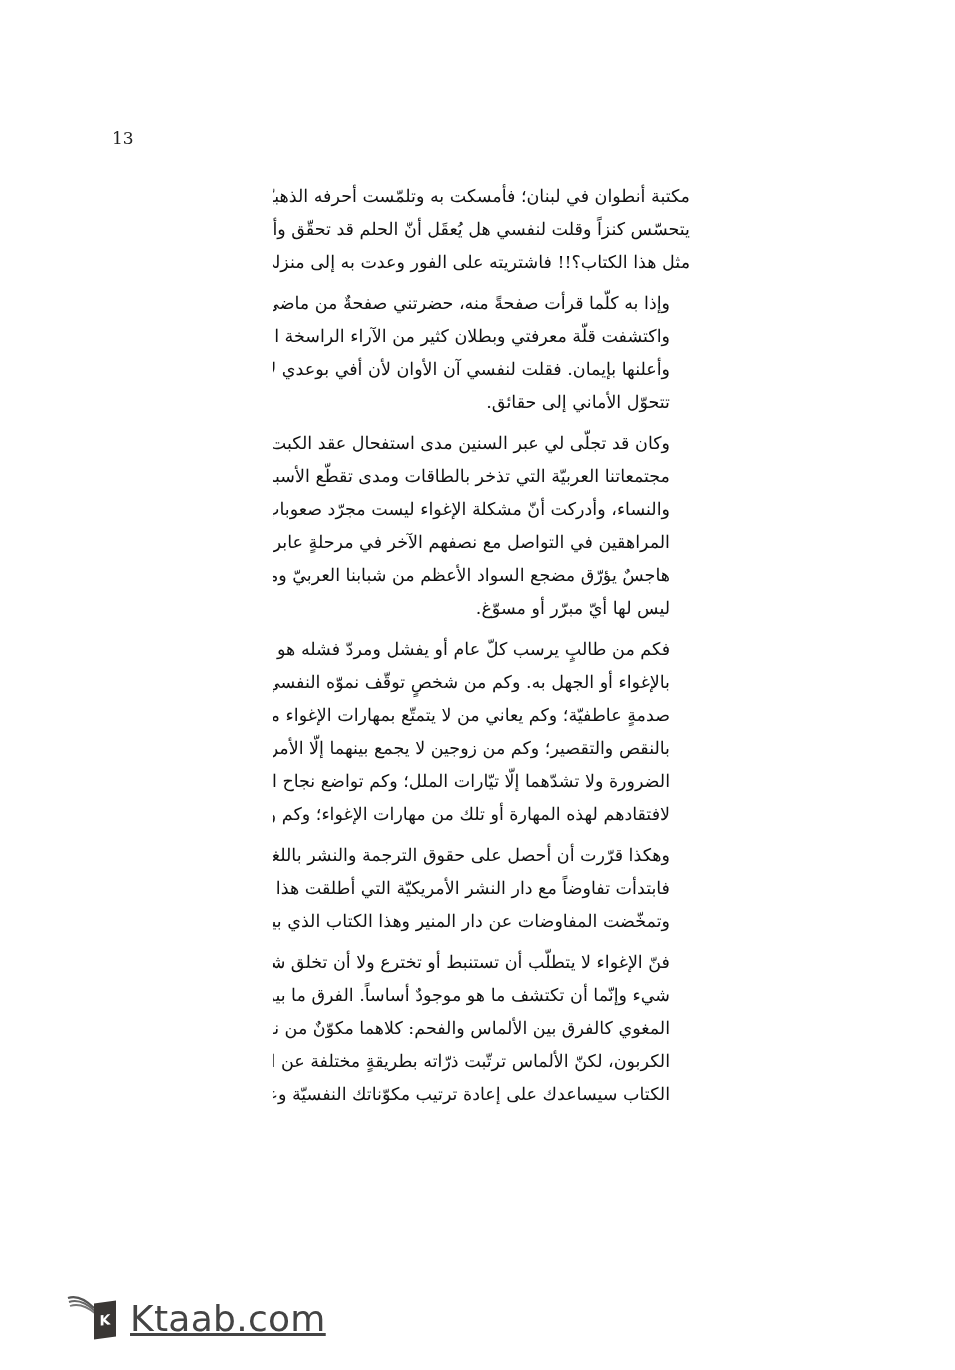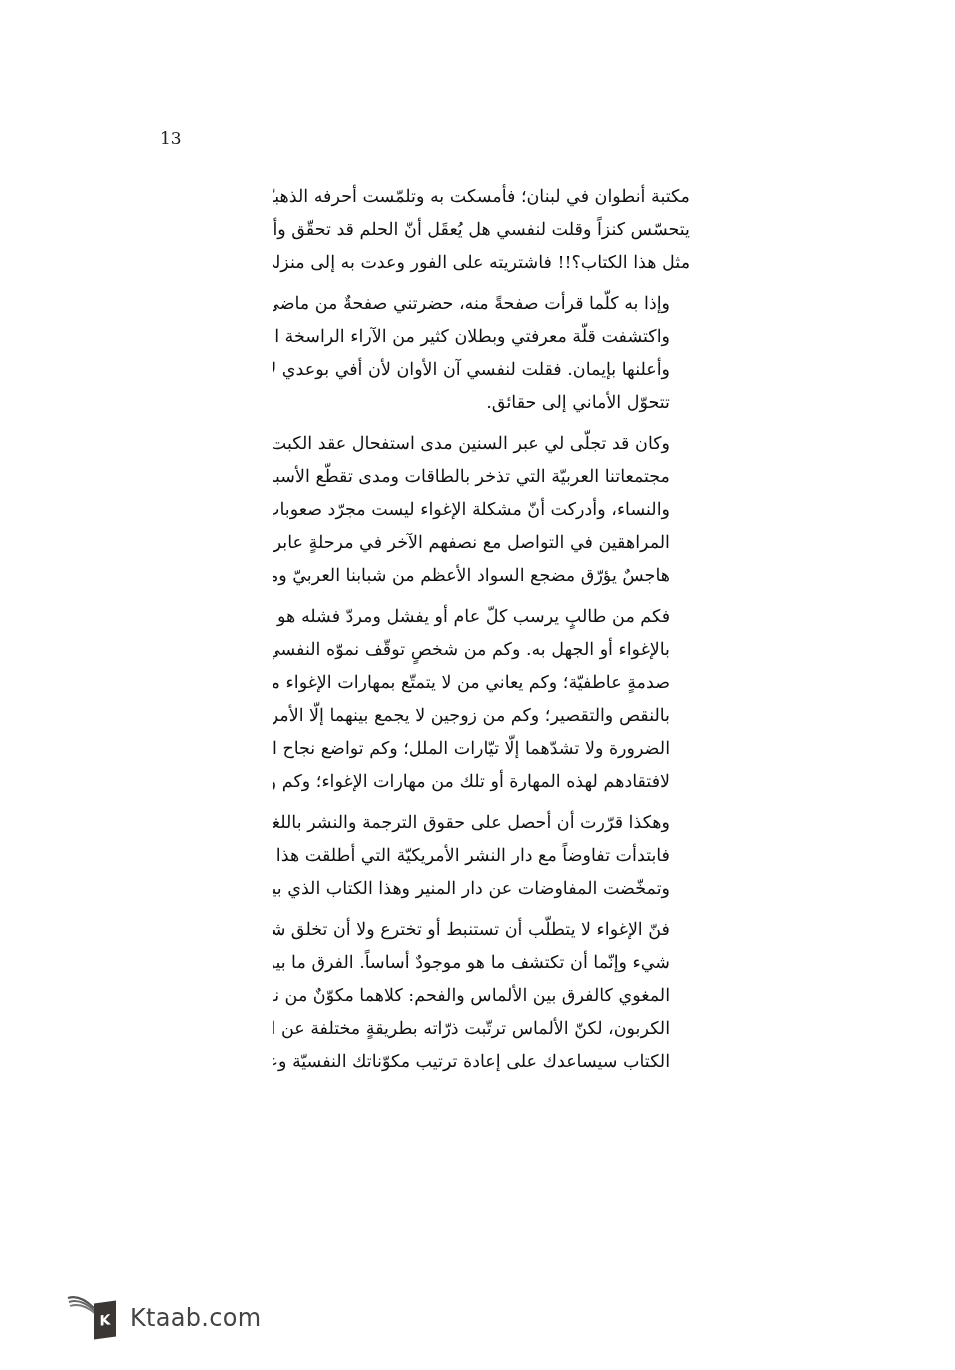--- a/index.html
+++ b/index.html
@@ -1,19 +1,19 @@
 <!DOCTYPE html>
 <html><head>
   <meta charset="utf-8">
   <style>
     html, body { margin: 0; padding: 0; background: #ffffff; }
     body { width: 955px; height: 1370px; position: relative; overflow: hidden; }
     .page-number {
       position: absolute; left: 112px; top: 128px;
-      font-family: "DejaVu Serif", serif; font-size: 17px; color: #222; margin-left: 48px;
+      font-family: "DejaVu Serif", serif; font-size: 17px; color: #222;
     }
     .text-block {
       position: absolute; left: 273px; top: 180px; width: 417px;
       direction: rtl; text-align: justify; text-align-last: right;
       font-family: "DejaVu Serif", serif; font-size: 17.5px; line-height: 33px;
       color: #111;
     }
     .para { margin: 0 0 8px 0; text-indent: 0; }
     .para.indent { text-indent: 20px; }
     .para .line { display: block; text-align: justify; text-align-last: justify; white-space: nowrap; overflow: hidden; }
@@ -23,22 +23,23 @@
     }
     .logo-mark { position: relative; width: 60px; height: 50px; }
     .logo-book {
       position: absolute; left: 34px; top: 12px; width: 22px; height: 36px;
       background: #3a3735; transform: skewY(-8deg);
       display: flex; align-items: center; justify-content: center;
       color: #fff; font-family: "DejaVu Sans", sans-serif; font-weight: bold; font-size: 14px;
     }
     .logo-pages { position: absolute; left: 6px; top: 4px; width: 32px; height: 22px; }
     .logo-text {
-      font-family: "DejaVu Sans", sans-serif; font-size: 24px; color: #444; letter-spacing: 0.3px;
+      font-family: "DejaVu Sans", sans-serif; font-size: 36px; color: #444; letter-spacing: 0.3px;
       margin-top: 6px;
+      text-decoration: underline;
     }
   </style>
 </head>
 <body>
 
 <div class="page-number">13</div>
 
 <div class="text-block" id="text-block">
     <div class="para">
       <span class="line">مكتبة أنطوان في لبنان؛ فأمسكت به وتلمّست أحرفه الذهبيّة النافرة كمن</span>
@@ -50,20 +51,21 @@
       <span class="line">واكتشفت قلّة معرفتي وبطلان كثير من الآراء الراسخة التي كنت أعتنقها</span>
       <span class="line">وأعلنها بإيمان. فقلت لنفسي آن الأوان لأن أفي بوعدي لأصدقائي ولأن</span>
       <span class="line last">تتحوّل الأماني إلى حقائق.</span>
     </div>
     <div class="para indent">
       <span class="line">وكان قد تجلّى لي عبر السنين مدى استفحال عقد الكبت والتشنّج في</span>
       <span class="line">مجتمعاتنا العربيّة التي تذخر بالطاقات ومدى تقطّع الأسباب ما بين الرجال</span>
       <span class="line">والنساء، وأدركت أنّ مشكلة الإغواء ليست مجرّد صعوباتٍ يلاقيها بعض</span>
       <span class="line">المراهقين في التواصل مع نصفهم الآخر في مرحلةٍ عابرةٍ من حياتهم وإنّما هي</span>
       <span class="line">هاجسٌ يؤرّق مضجع السواد الأعظم من شبابنا العربيّ ومصدر تعاسةٍ كبيرة</span>
+      <span class="line last">ليس لها أيّ مبرّر أو مسوّغ.</span>
     </div>
     <div class="para indent">
       <span class="line">فكم من طالبٍ يرسب كلّ عام أو يفشل ومردّ فشله هو الفشل</span>
       <span class="line">بالإغواء أو الجهل به. وكم من شخصٍ توقّف نموّه النفسي أو تأخّر بعد</span>
       <span class="line">صدمةٍ عاطفيّة؛ وكم يعاني من لا يتمتّع بمهارات الإغواء من شعورٍ طاحنٍ</span>
       <span class="line">بالنقص والتقصير؛ وكم من زوجين لا يجمع بينهما إلّا الأمر الواقع وأحكام</span>
       <span class="line">الضرورة ولا تشدّهما إلّا تيّارات الملل؛ وكم تواضع نجاح الكثيرين نتيجةً</span>
       <span class="line last">لافتقادهم لهذه المهارة أو تلك من مهارات الإغواء؛ وكم وكم وكم...</span>
     </div>
     <div class="para indent">

